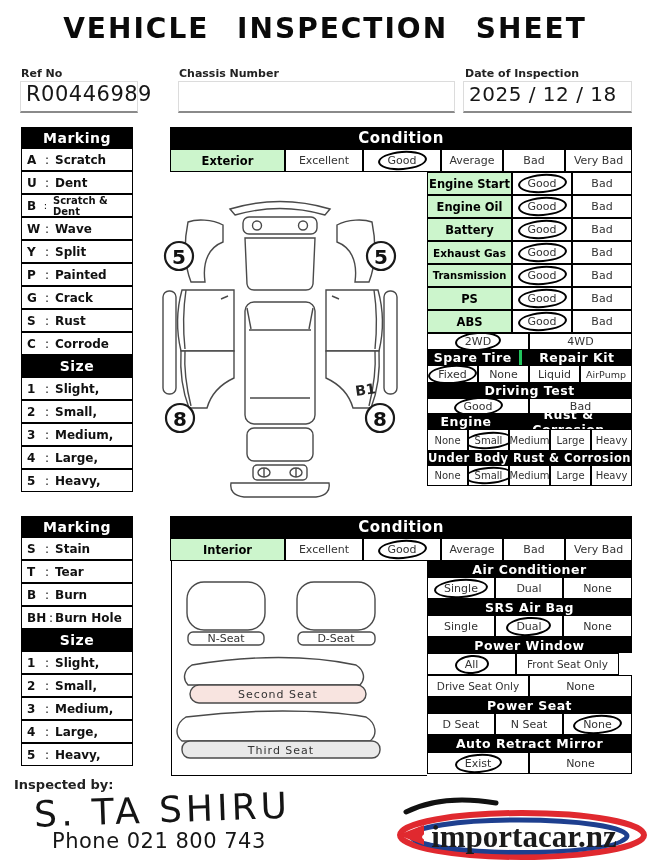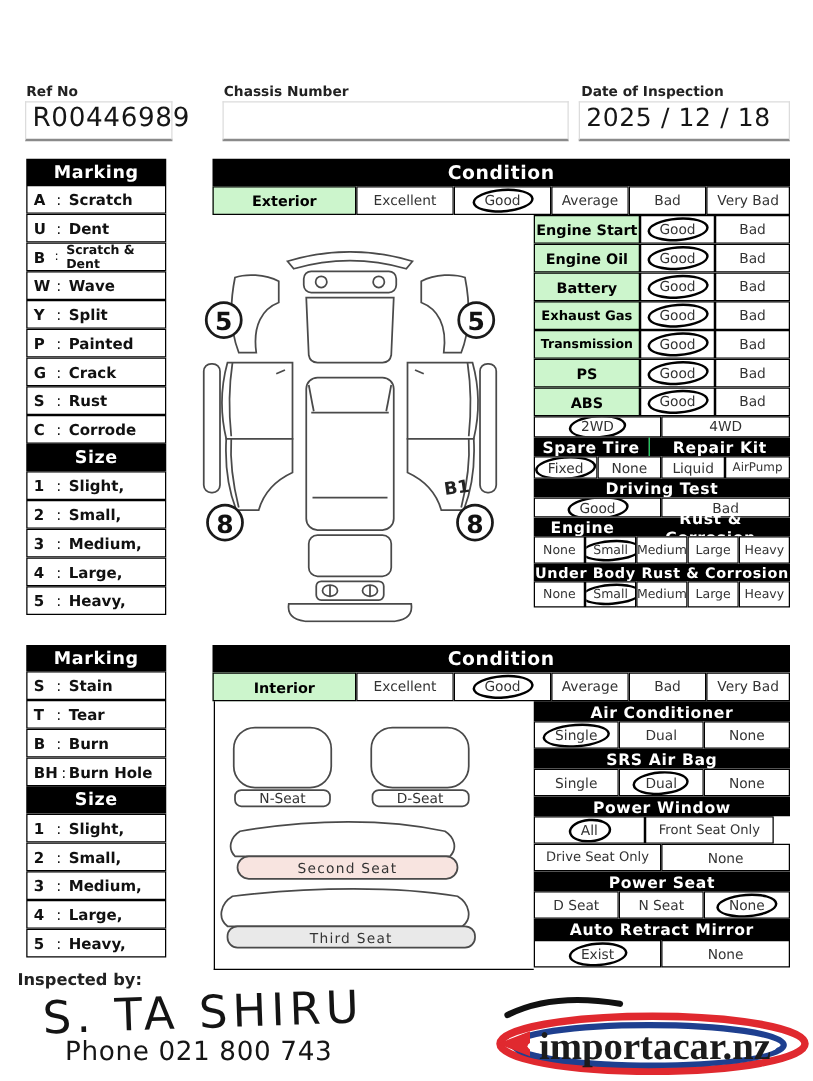--- a/index.html
+++ b/index.html
@@ -31,20 +31,21 @@
   .frame{position:absolute;border-left:1.5px solid #000;border-bottom:1.5px solid #000;box-sizing:border-box}
   .phone{position:absolute;font-size:21px;color:#161616;letter-spacing:.5px}
   .insp{position:absolute;font-size:13px;font-weight:700;color:#222}
   svg text{font-family:"DejaVu Sans","Liberation Sans",sans-serif}
 </style>
 </head>
 <body>
 
 <div class="page">
 
+  <div class="title">VEHICLE INSPECTION SHEET</div>
 
   <div class="flabel" style="left:21px;top:67px">Ref No</div>
   <div class="fbox" style="left:20px;top:81px;width:118px">
     <span class="fval">R00446989</span>
   </div>
 
   <div class="flabel" style="left:179px;top:67px">Chassis Number</div>
   <div class="fbox" style="left:178px;top:81px;width:277px">
     <span class="fval"></span>
   </div>
@@ -221,21 +222,21 @@
     <div class="r">
       <div class="c" style="width:102px;height:17px">
           <span class="ci">2WD</span>
         </div>
       <div class="c" style="width:103px;height:17px">
           <span>4WD</span>
         </div>
     </div>
     <div class="r">
       <div class="bar" style="width:102px;height:15px">Spare Tire</div>
-      <div class="bar" style="width:126px;height:15px;border-left:1px solid #22c55e">Repair Kit</div>
+      <div class="bar" style="width:126px;height:15px;border-left:3px solid #22c55e">Repair Kit</div>
     </div>
     <div class="r">
       <div class="c" style="width:51px;height:18px">
           <span class="ci">Fixed</span>
         </div>
       <div class="c" style="width:51px;height:18px">
           <span>None</span>
         </div>
       <div class="c" style="width:51px;height:18px">
           <span>Liquid</span>

